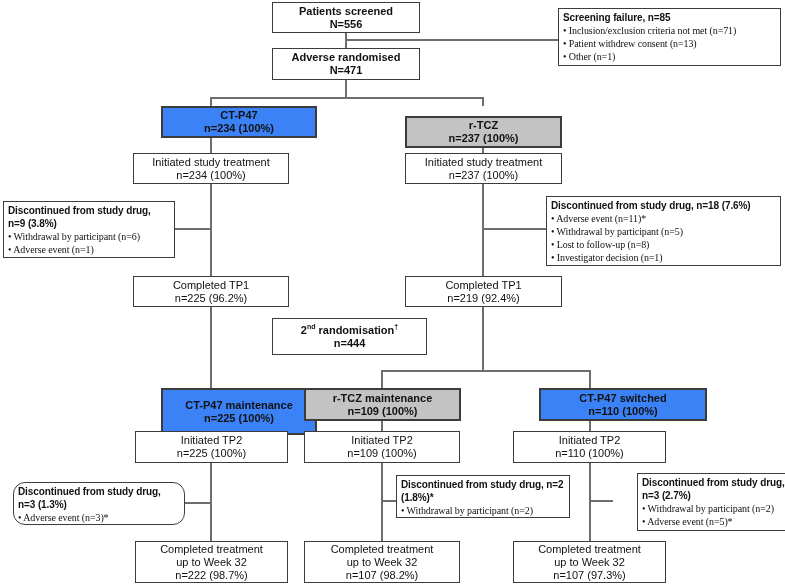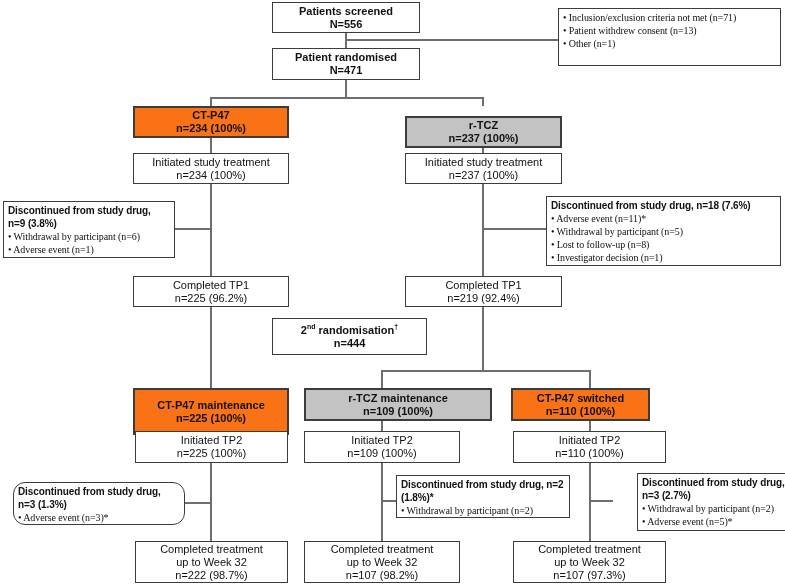--- a/index.html
+++ b/index.html
@@ -16,21 +16,21 @@
   .hline{position:absolute;height:2px;background:#6e6e6e;}
   
   .box{
     position:absolute;box-sizing:border-box;
     background:#fff;border:1.5px solid #3c3c3c;
     display:flex;flex-direction:column;justify-content:center;align-items:center;
     text-align:center;font-size:11px;line-height:13px;
     z-index:2;
   }
   .box.bold{font-weight:bold;}
-  .box.shade-light{background:#f97316;border-width:2px;font-weight:bold;}
+  .box.shade-light{background:#3b82f6;border-width:2px;font-weight:bold;margin-left:28px;}
   .box.shade-mid{background:#c3c3c3;border-width:2px;font-weight:bold;}
   
   .sidebox{
     position:absolute;box-sizing:border-box;
     background:#fff;border:1.5px solid #3c3c3c;
     text-align:left;font-size:10px;line-height:13px;
     padding:2px 4px;letter-spacing:-0.1px;z-index:2;
   }
   .sb-title{font-weight:bold;}
   .sb-bullet{white-space:nowrap;font-family:Liberation Serif, serif;}
@@ -67,27 +67,28 @@
   <div class="hline" style="left:175px;top:502px;width:36px;"></div>
   <div class="hline" style="left:382px;top:500px;width:14px;"></div>
   <div class="hline" style="left:590px;top:500px;width:23px;"></div>
 
   <div class="box bold" style="left:272px;top:2px;width:148px;height:31px;">
     <div>Patients screened</div>
     <div>N=556</div>
   </div>
 
   <div class="sidebox" style="left:558px;top:8px;width:223px;height:58px;">
+    <div class="sb-title">Screening failure, n=85</div>
     <div class="sb-bullet">• Inclusion/exclusion criteria not met (n=71)</div>
     <div class="sb-bullet">• Patient withdrew consent (n=13)</div>
     <div class="sb-bullet">• Other (n=1)</div>
   </div>
 
   <div class="box bold" style="left:272px;top:48px;width:148px;height:32px;">
-    <div>Patient randomised</div>
+    <div>Adverse randomised</div>
     <div>N=471</div>
   </div>
 
   <div class="box shade-light" style="left:133px;top:106px;width:156px;height:32px;">
     <div>CT-P47</div>
     <div>n=234 (100%)</div>
   </div>
   <div class="box shade-mid" style="left:405px;top:106px;width:157px;height:32px;margin-top:10px;">
     <div>r-TCZ</div>
     <div>n=237 (100%)</div>
@@ -129,25 +130,25 @@
     <div>
       <span>2</span><sup>nd</sup><span> randomisation</span><sup>†</sup>
     </div>
     <div>n=444</div>
   </div>
 
   <div class="box shade-light" style="left:133px;top:388px;width:156px;height:47px;">
     <div>CT-P47 maintenance</div>
     <div>n=225 (100%)</div>
   </div>
-  <div class="box shade-mid" style="left:304px;top:388px;width:188px;height:33px;">
+  <div class="box shade-mid" style="left:304px;top:388px;width:157px;height:33px;">
     <div>r-TCZ maintenance</div>
     <div>n=109 (100%)</div>
   </div>
-  <div class="box shade-light" style="left:511px;top:388px;width:139px;height:33px;">
+  <div class="box shade-light" style="left:511px;top:388px;width:168px;height:33px;">
     <div>CT-P47 switched</div>
     <div>n=110 (100%)</div>
   </div>
 
   <div class="box" style="left:135px;top:431px;width:153px;height:32px;">
     <div>Initiated TP2</div>
     <div>n=225 (100%)</div>
   </div>
   <div class="box" style="left:304px;top:431px;width:156px;height:32px;">
     <div>Initiated TP2</div>

